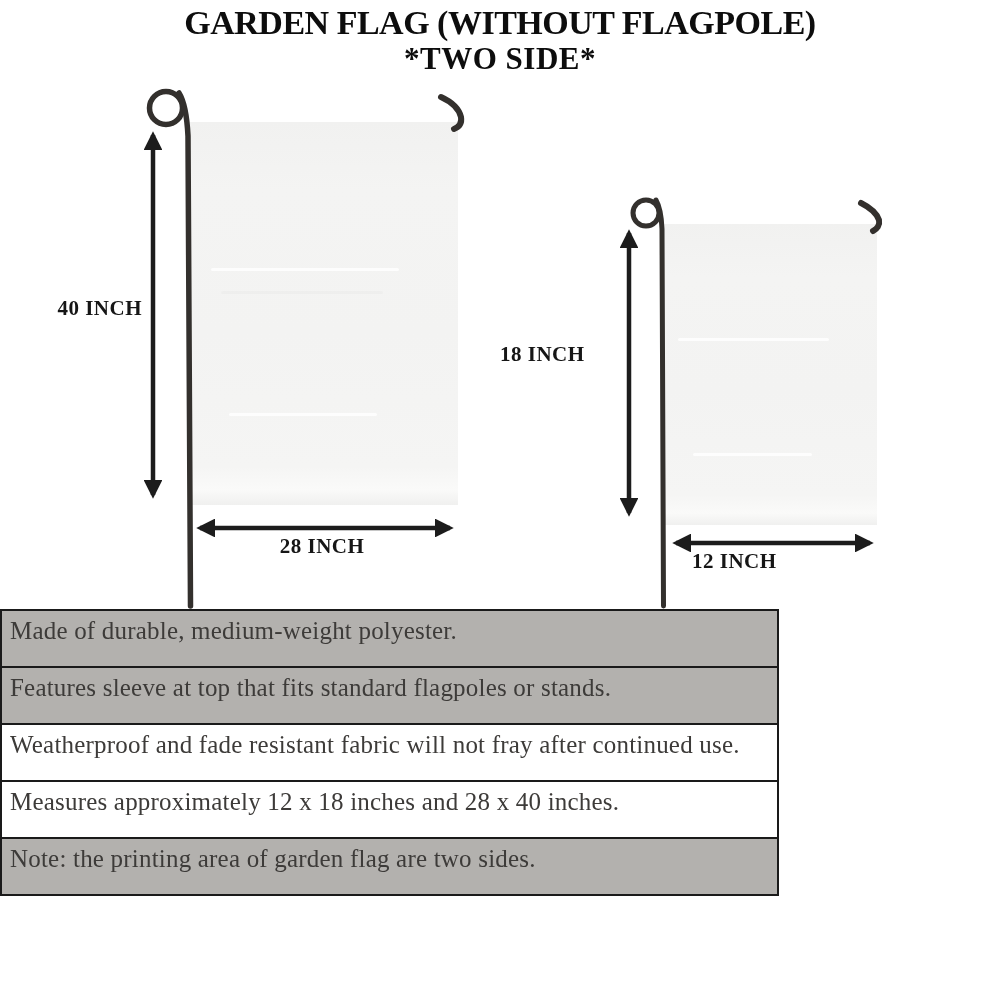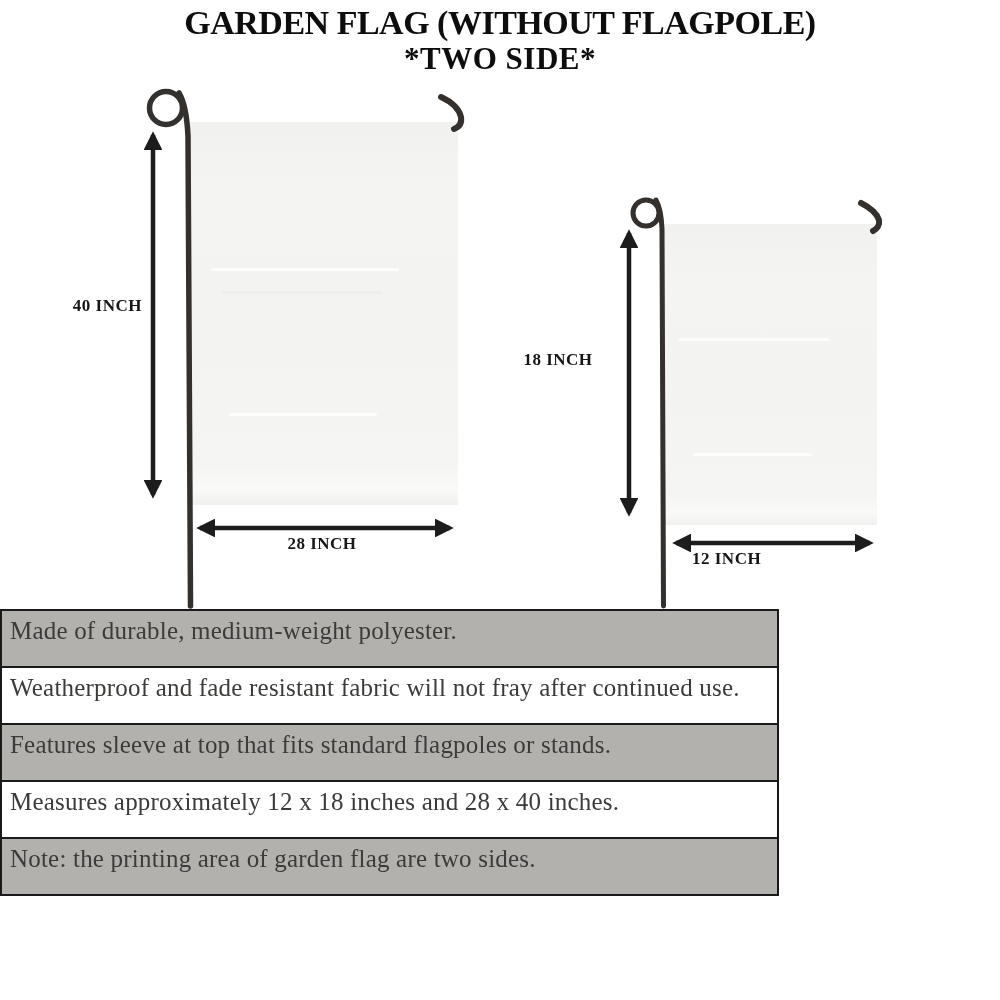--- a/index.html
+++ b/index.html
@@ -38,21 +38,21 @@
 
   
   svg.diagram{position:absolute;left:0;top:0;z-index:2;}
   .pole{stroke:var(--pole,#33302d);fill:none;stroke-linecap:round;}
   .hook{stroke:var(--pole,#23211f);fill:none;stroke-linecap:round;stroke-width:6;}
   .dim-arrow{stroke:var(--arrow,#1c1c1c);stroke-width:4.5;}
 
   
   .dim-label{
     position:absolute; z-index:3;
-    font-size:17px; font-weight:bold; color:var(--text_label,#161616);
+    font-size:21px; font-weight:bold; color:var(--text_label,#161616);
     letter-spacing:0.5px;
   }
 
   
   .features{
     position:absolute; left:0; top:609px; width:779px;
     border:2px solid var(--border_dark,#1a1a1a);
     box-sizing:border-box;
     z-index:2;
     background:#ffffff;
@@ -108,24 +108,24 @@
     <path d="M 861,203 C 871,208 877,214 879,220 C 880,225 877,229 873,231" class="hook"></path>
 
     <line x1="153" y1="135" x2="153" y2="495" class="dim-arrow" marker-start="url(#ah)" marker-end="url(#ah)"></line>
     <line x1="200" y1="528" x2="450" y2="528" class="dim-arrow" marker-start="url(#ah)" marker-end="url(#ah)"></line>
     <line x1="629" y1="233" x2="629" y2="513" class="dim-arrow" marker-start="url(#ah)" marker-end="url(#ah)"></line>
     <line x1="676" y1="543" x2="870" y2="543" class="dim-arrow" marker-start="url(#ah)" marker-end="url(#ah)"></line>
   </svg>
 
   <div class="dim-label" style="left:30px;top:296px;width:112px;text-align:right;">40 INCH</div>
   <div class="dim-label" style="left:242px;top:534px;width:160px;text-align:center;">28 INCH</div>
-  <div class="dim-label" style="left:500px;top:350px;width:116px;text-align:center;">18 INCH</div>
+  <div class="dim-label" style="left:500px;top:342px;width:116px;text-align:left;">18 INCH</div>
   <div class="dim-label" style="left:692px;top:549px;width:160px;">12 INCH</div>
 
   <div class="features">
     <div class="feature-row gray">Made of durable, medium-weight polyester.</div>
+    <div class="feature-row gray">Features sleeve at top that fits standard flagpoles or stands.</div>
     <div class="feature-row white">Weatherproof and fade resistant fabric will not fray after continued use.</div>
-    <div class="feature-row gray">Features sleeve at top that fits standard flagpoles or stands.</div>
     <div class="feature-row white">Measures approximately 12 x 18 inches and 28 x 40 inches.</div>
     <div class="feature-row gray">Note: the printing area of garden flag are two sides.</div>
   </div>
 
 </div>
 
 </body></html>

